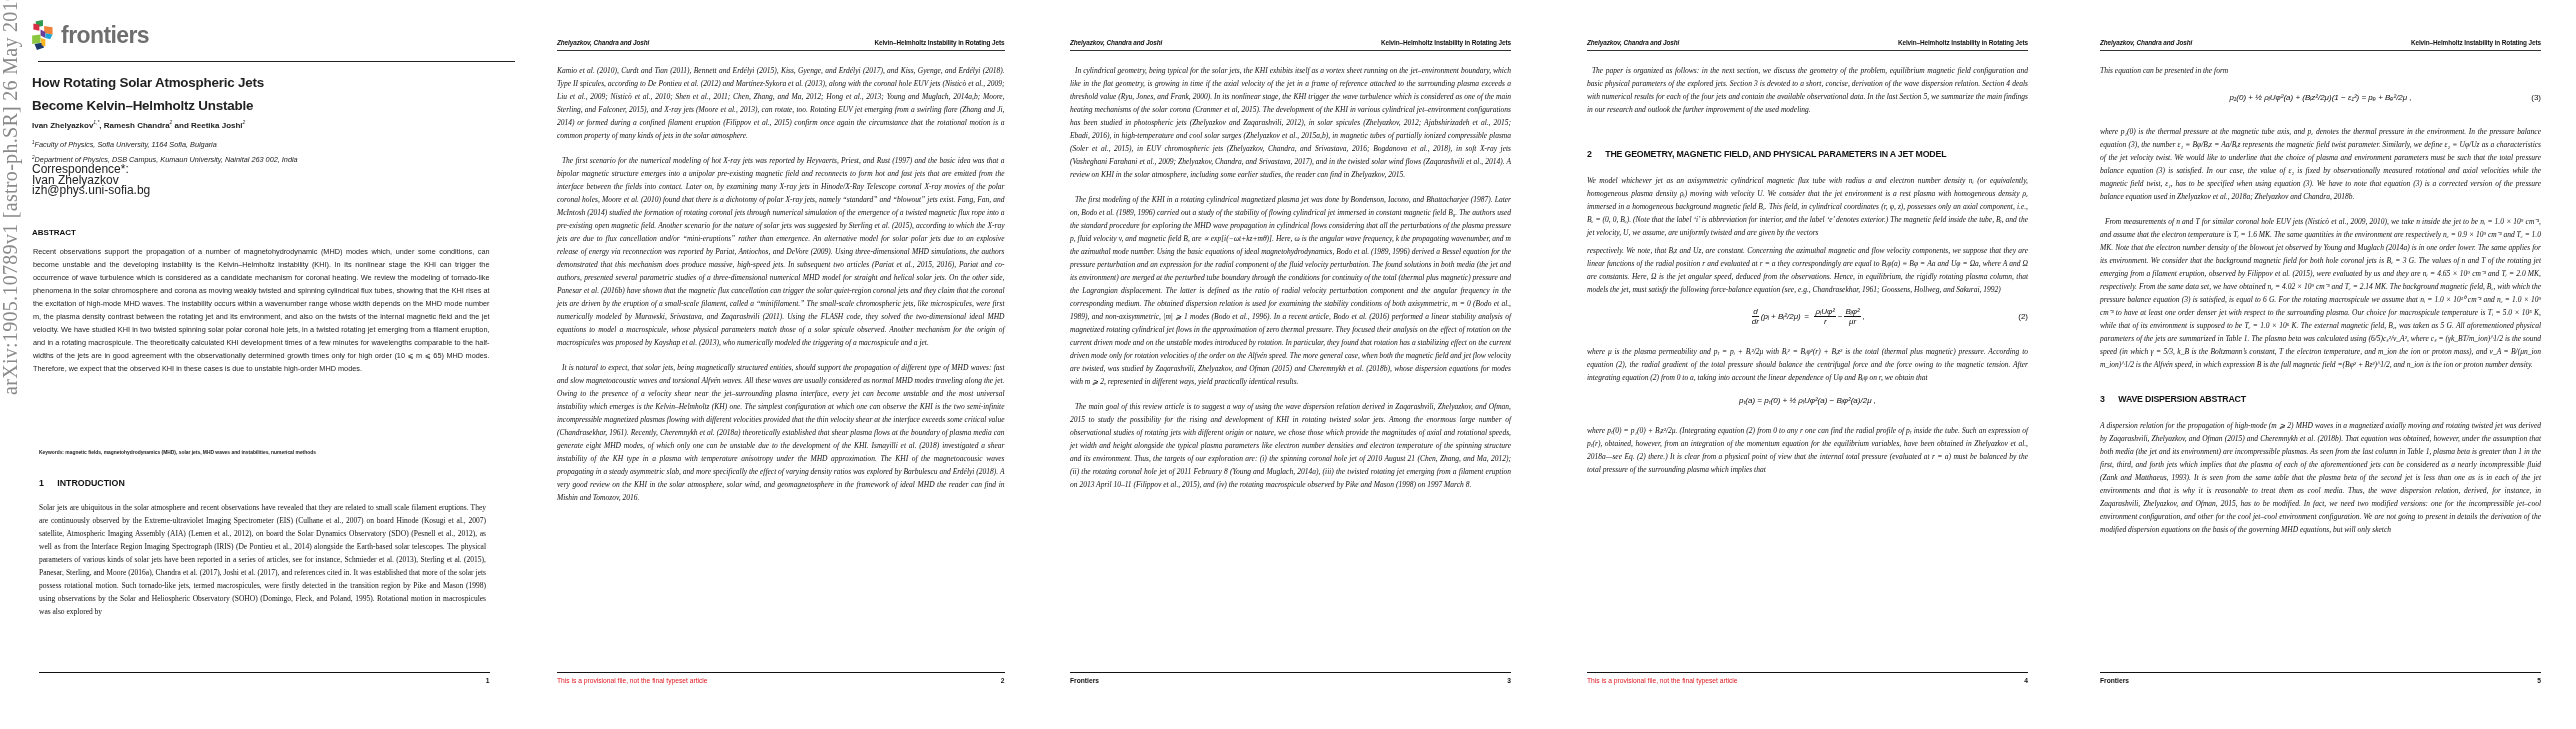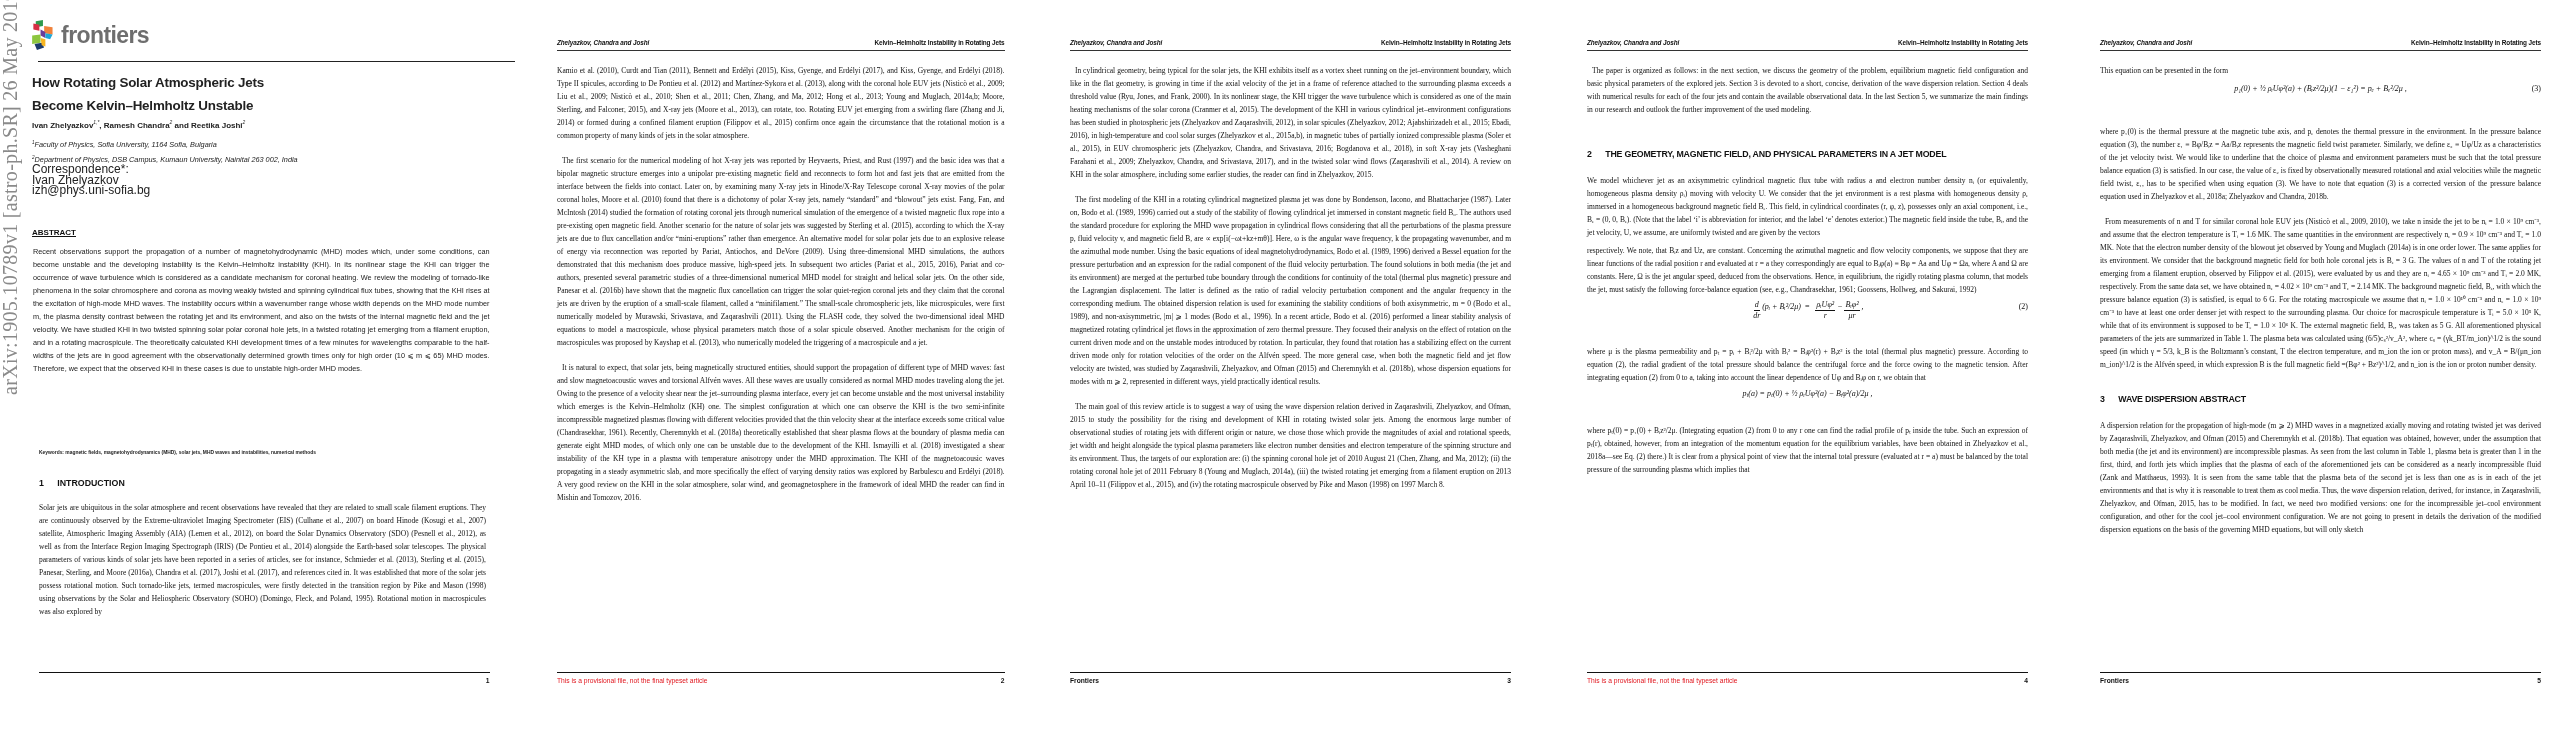--- a/index.html
+++ b/index.html
@@ -13,47 +13,47 @@
               font-family:"Liberation Sans", sans-serif; font-weight:bold; font-size:6.4px; letter-spacing:-0.1px; }
   .run-head .authors { font-style:italic; }
   
   .run-foot { position:absolute; left:25.5px; right:25.5px; top:672px; border-top:1.2px solid #111; padding-top:3.6px;
               display:flex; justify-content:space-between; font-family:"Liberation Sans", sans-serif; font-size:6.7px; }
   .run-foot .prov { color:#e0141c; }
   .run-foot .journal, .run-foot .pno { font-weight:bold; }
 
   .body { position:absolute; left:25.5px; right:25.5px; font-family:"Liberation Serif", serif; font-size:7.5px;
           line-height:13px; text-align:justify; }
-  .body p { margin:0 0 12px 0; }
+  .body p { margin:0 0 12px 0;font-style:italic; }
   .body p.indent { text-indent:4.9px; }
   .sec-head { font-family:"Liberation Sans", sans-serif; font-weight:bold; font-size:8.8px; letter-spacing:-0.2px;
               margin:22px 0 13.4px 0; display:flex; }
   .sec-head .num { width:11px; flex:none; }
-  .eq { display:flex; align-items:flex-start; justify-content:center; position:relative; margin:3.6px 0 11px 0;
-        font-family:Liberation Serif, serif; font-size:8px; font-style:italic; height:25.5px; }
+  .eq { display:flex; align-items:center; justify-content:center; position:relative; margin:3.6px 0 11px 0;
+        font-family:Liberation Sans, sans-serif; font-size:8px; font-style:italic; height:25.5px; }
   .eq .eqno { position:absolute; right:0; font-style:normal; }
   .frac { display:inline-flex; flex-direction:column; align-items:center; vertical-align:middle; margin:0 1.8px; }
   .frac .n { border-bottom:0.6px solid #111; padding:0 1.2px; line-height:9.7px; }
   .frac .d { line-height:9.7px; }
 
   
   .logo { position:absolute; left:32px; top:20px; display:flex; align-items:center; }
   .logo-word { font-family:"Liberation Sans", sans-serif; font-weight:bold; font-size:23px; color:#6e6e6e; margin-left:3.6px; letter-spacing:-0.6px; }
   .title-rule { position:absolute; left:38px; right:0; top:61px; border-top:1.5px solid #222; }
   .ptitle { position:absolute; left:32px; top:72px; font-family:"Liberation Sans", sans-serif; font-weight:bold;
             font-size:13.4px; line-height:22.5px; color:#222; letter-spacing:-0.2px; }
   .pauthors { position:absolute; left:32px; top:120px; font-family:"Liberation Sans", sans-serif; font-weight:bold; font-size:8px; color:#222; }
   .pauthors sup { font-size:4.9px; font-weight:normal; font-style:italic; }
   .affils { position:absolute; left:32px; top:137px; font-family:"Liberation Sans", sans-serif; font-style:italic; font-size:7.3px; line-height:12.8px; color:#222; }
   .affils sup { font-size:4.6px; }
   .corr { position:absolute; left:32px; top:164px; font-family:"Liberation Sans", sans-serif; font-size:12px; line-height:10.6px; color:#222; }
   .arxiv { position:absolute; left:-1.2px; top:395px; width:0; height:0; }
   .arxiv span { display:block; transform:rotate(-90deg); transform-origin:left top; white-space:nowrap;
                 font-family:"Liberation Serif", serif; font-size:20px; color:#8a8a8a; position:absolute; left:0; top:0; letter-spacing:0.3px; }
-  .abs-head { position:absolute; left:32px; top:228px; font-family:"Liberation Sans", sans-serif; font-weight:bold; font-size:8px;text-decoration:underline; }
+  .abs-head { position:absolute; left:32px; top:228px; font-family:"Liberation Sans", sans-serif; font-weight:bold; font-size:8px; }
   .abstract { position:absolute; left:33px; right:25.5px; top:245px; font-family:"Liberation Sans", sans-serif; font-size:7.3px;
               line-height:13px; text-align:justify; color:#222; }
   .keywords { position:absolute; left:39px; right:25.5px; top:450px; font-family:"Liberation Sans", sans-serif; font-weight:bold; font-size:4.9px; color:#222; }
   .intro-head { position:absolute; left:39px; top:478px; font-family:"Liberation Sans", sans-serif; font-weight:bold; font-size:8.8px; }
   .intro-body { position:absolute; left:39px; right:29px; top:501px; font-family:"Liberation Serif", serif; font-size:7.5px; line-height:13px; text-align:justify; }
 </style>
 </head>
 <body>
 
 <div class="strip">

